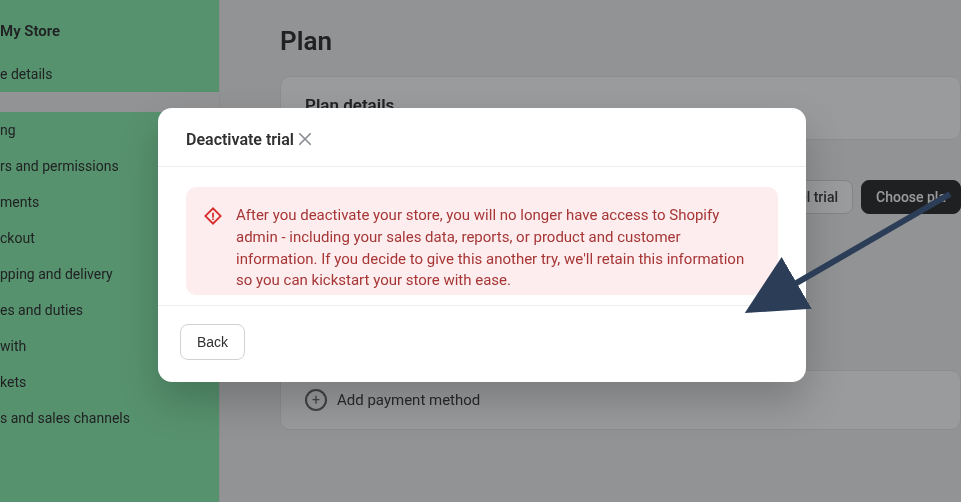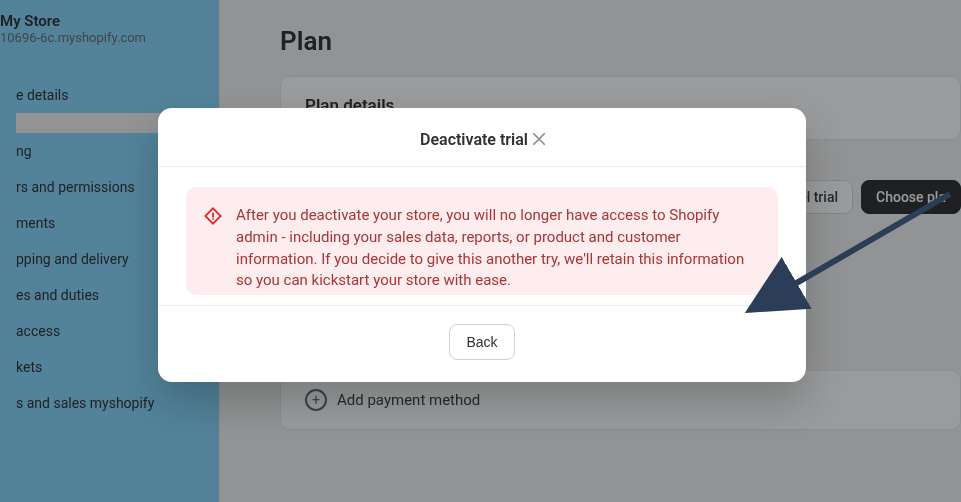--- a/index.html
+++ b/index.html
@@ -17,42 +17,42 @@
     position: absolute;
     inset: 0;
     background: #f1f1f1;
   }
   .sidebar {
     position: absolute;
     left: 0;
     top: 0;
     bottom: 0;
     width: 220px;
-    background: #7dd3fc;
+    background: #86efac;
     border-right: 1px solid #e4e5e7;
     box-sizing: border-box;
-    padding-top: 12px;
+    padding-top: 22px;
   }
   .store-header {
     padding: 0 12px 16px 0;
   }
   .store-name {
     font-weight: 600;
     font-size: 15px;
     color: #202223;
     white-space: nowrap;
   }
   .store-domain {
     font-size: 13px;
     color: #616161;
     white-space: nowrap;
   }
   .sidebar-list {
     list-style: none;
-    margin: 16px;
+    margin: 0;
     padding: 0;
   }
   .sidebar-item {
     padding: 10px 14px 10px 0;
     font-size: 14px;
     color: #202223;
     white-space: nowrap;
     border-bottom: 0;
   }
   .sidebar-item.selected {
@@ -150,21 +150,21 @@
     top: 108px;
     left: 158px;
     width: 648px;
     background: #fff;
     border-radius: 14px;
     box-shadow: 0 20px 40px rgba(0,0,0,0.2);
   }
   .modal-header {
     display: flex;
     align-items: center;
-    justify-content: center;
+    justify-content: flex-start;
     padding: 20px 22px 16px 28px;
   }
   .modal-title {
     font-size: 16px;
     font-weight: 600;
     color: #303030;
   }
   .close-x {
     width: 22px;
     height: 22px;
@@ -195,21 +195,21 @@
     margin-top: 2px;
   }
   .alert-text {
     font-size: 15px;
     line-height: 1.45;
     color: #a73636;
   }
   .modal-footer {
     padding: 18px 22px 22px 22px;
     display: flex;
-    justify-content: center;
+    justify-content: flex-start;
     gap: 10px;
     border-top: 1px solid #eceded;
   }
   .btn {
     border-radius: 8px;
     padding: 9px 16px;
     font-size: 14px;
     font-weight: 500;
     cursor: pointer;
     border: none;
@@ -234,33 +234,33 @@
     pointer-events: none;
   }
 </style>
 </head>
 <body>
 
 <div class="page">
   <div class="sidebar">
     <div class="store-header">
       <div class="store-name">My Store</div>
-      <div class="store-domain">10696-6c.myshopify.com</div>
     </div>
     <ul class="sidebar-list">
       <li class="sidebar-item"><span>e details</span></li>
       <li class="sidebar-item selected"><span></span></li>
       <li class="sidebar-item"><span>ng</span></li>
       <li class="sidebar-item"><span>rs and permissions</span></li>
       <li class="sidebar-item"><span>ments</span></li>
+      <li class="sidebar-item"><span>ckout</span></li>
       <li class="sidebar-item"><span>pping and delivery</span></li>
       <li class="sidebar-item"><span>es and duties</span></li>
-      <li class="sidebar-item"><span>access</span></li>
+      <li class="sidebar-item"><span>with</span></li>
       <li class="sidebar-item"><span>kets</span></li>
-      <li class="sidebar-item"><span>s and sales myshopify</span></li>
+      <li class="sidebar-item"><span>s and sales channels</span></li>
     </ul>
   </div>
   <div class="main">
     <h1>Plan</h1>
     <div class="card">
       <div class="plan-card-title">Plan details</div>
     </div>
   </div>
   <div class="bg-buttons">
     <div class="bg-btn cancel">Cancel trial</div>

